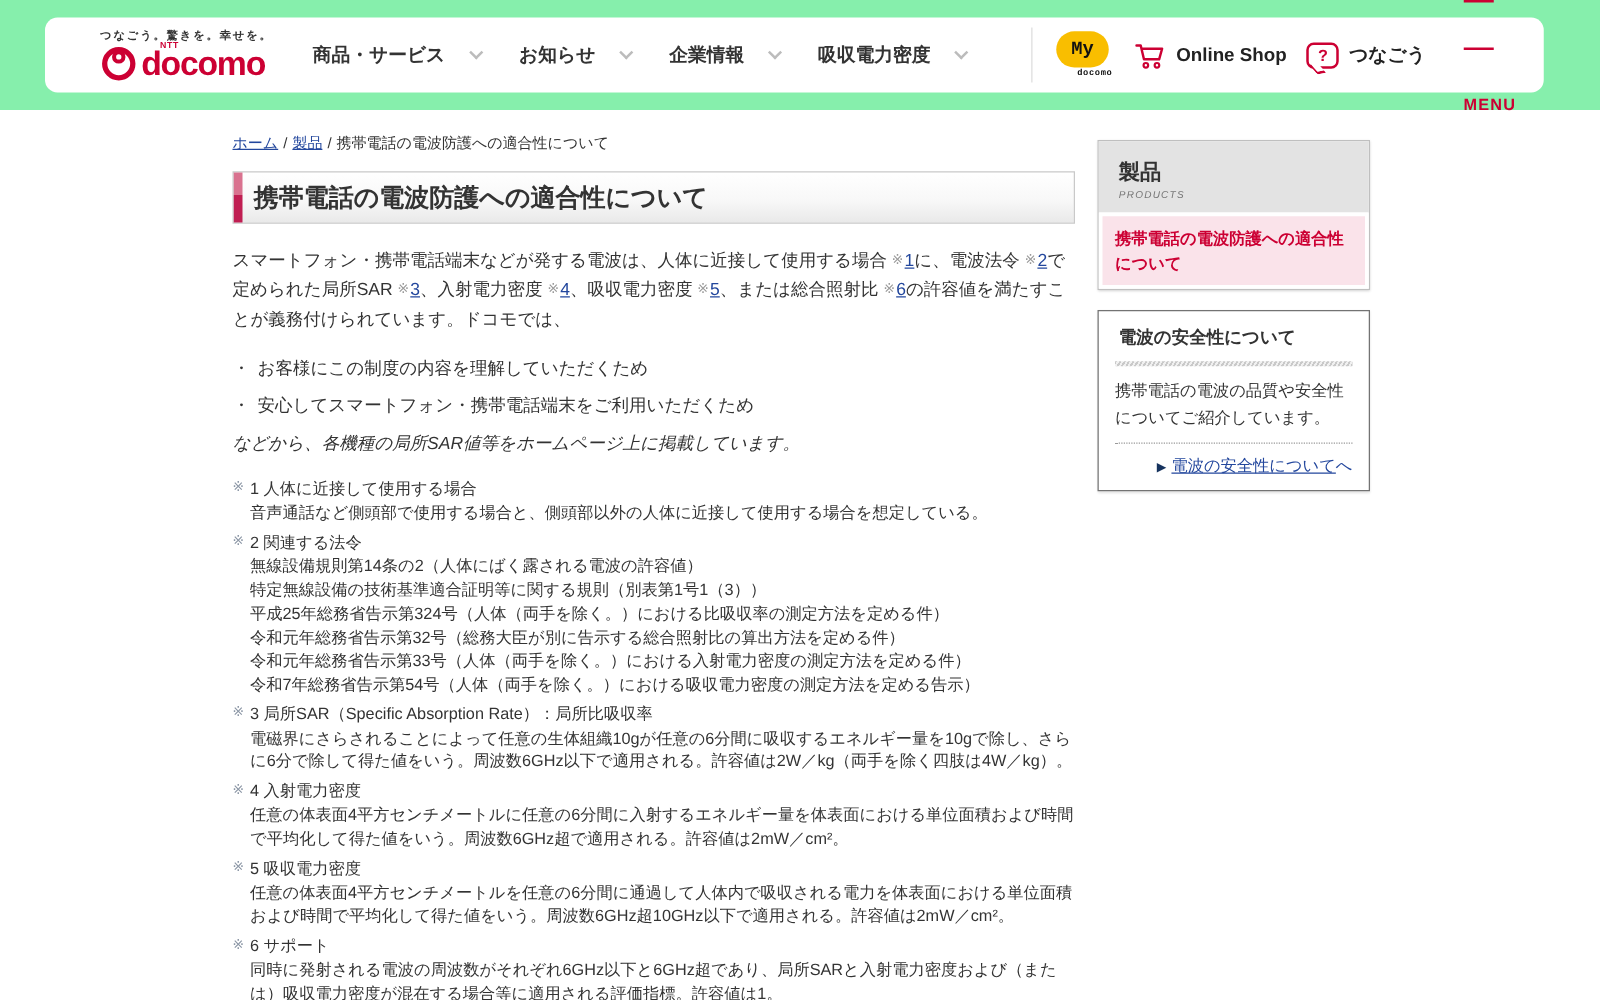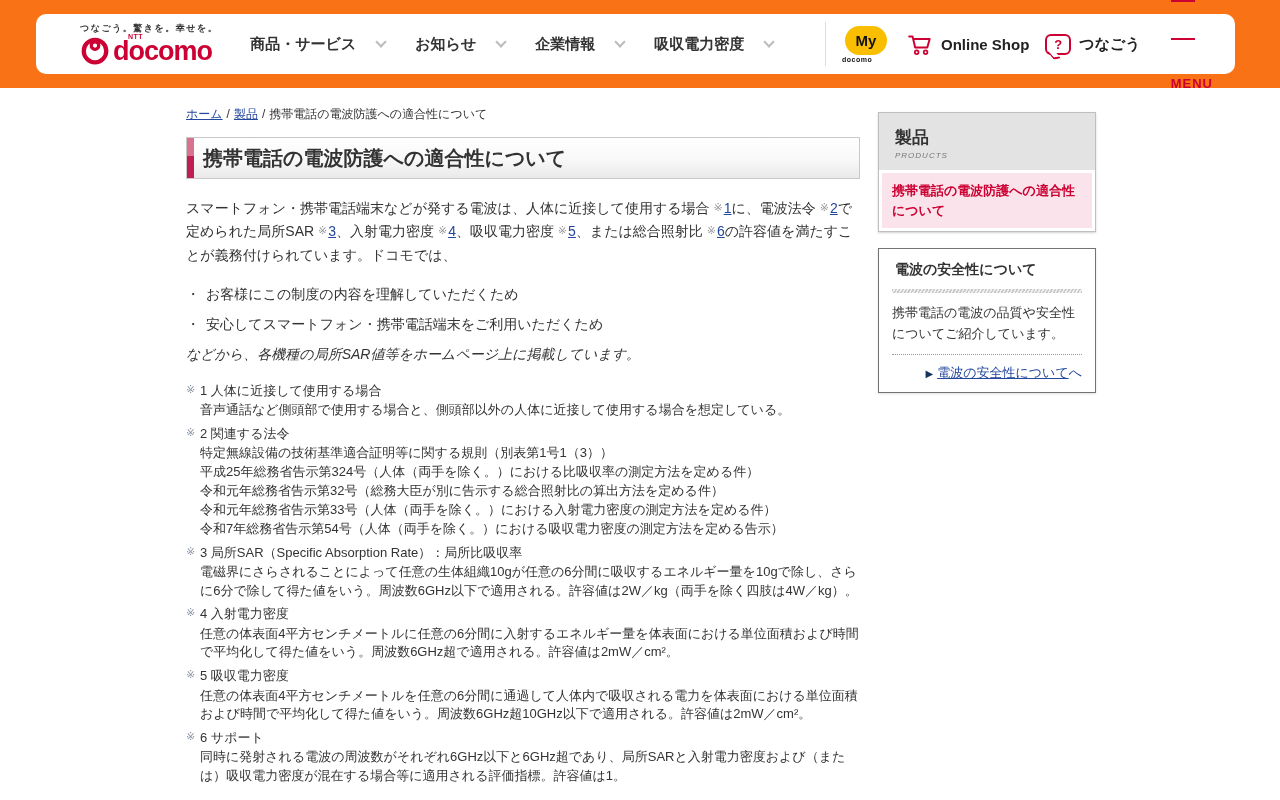--- a/index.html
+++ b/index.html
@@ -1,35 +1,35 @@
 <!DOCTYPE html>
 <html><head>
 <meta charset="utf-8">
 <style>
   * { margin:0; padding:0; box-sizing:border-box; }
   html,body { width:1280px; height:800px; overflow:hidden; }
   body { background:#fff; font-family:"Liberation Sans","DejaVu Sans",sans-serif; color:#333; }
   a { cursor:pointer; }
 
   
-  .site-header { height:88px; background:#f97316; position:relative; }
+  .site-header { height:88px; background:#86efac; position:relative; }
   .header-card { position:absolute; left:36px; top:14px; right:45px; height:60px;
     background:#fff; border-radius:10px; display:flex; align-items:center; padding:0 22px 0 44px; }
   .logo-block { display:flex; flex-direction:column; justify-content:center; }
   .tagline { font-size:9px; font-weight:bold; color:#333; letter-spacing:1.5px; margin-bottom:1px; }
   .logo-row { display:flex; align-items:center; position:relative; }
   .logo-mark { width:30px; height:30px; margin-right:3px; }
   .wordmark { font-size:27px; font-weight:bold; color:#cc0033; letter-spacing:-1px; line-height:1; }
   .ntt-sup { position:absolute; left:48px; top:-3px; font-size:7px; font-weight:bold; color:#cc0033; letter-spacing:.5px; }
   .main-nav { display:flex; margin-left:32px; gap:30px; align-items:center; }
   .nav-item { display:flex; align-items:center; font-size:15px; font-weight:bold; color:#333; cursor:pointer; white-space:nowrap;gap:12px; }
   .chev { display:inline-block; width:8px; height:8px; border-right:2px solid #bcbcbc; border-bottom:2px solid #bcbcbc; transform:rotate(45deg); margin-left:9px; margin-top:-5px; }
   .header-right { margin-left:auto; display:flex; align-items:center; gap:16px; }
   .vdivider { width:1px; height:44px; background:#ddd; }
-  .my-docomo { width:48px; text-align:left; cursor:pointer; }
+  .my-docomo { width:48px; text-align:right; cursor:pointer;font-family:Liberation Mono, monospace; }
   .my-bubble { width:42px; height:29px; margin:0 auto; background:#f9be00; border-radius:16px;
     display:flex; align-items:center; justify-content:center; font-size:15px; font-weight:bold; color:#111; }
   .my-docomo-label { font-size:7px; font-weight:bold; color:#111; margin-top:1px; letter-spacing:.5px; }
   .shop-link, .support-link { display:flex; align-items:center; gap:8px; cursor:pointer; }
   .shop-label, .support-label { font-size:15px; font-weight:bold; color:#222; white-space:nowrap; }
   .bubble-q { position:relative; width:26px; height:21px; border:2px solid #cc0033; border-radius:6px;
     display:flex; align-items:center; justify-content:center; font-size:13px; font-weight:bold; color:#cc0033; }
   .bubble-q::after { content:""; position:absolute; left:3px; bottom:-6px; width:6px; height:6px;
     background:#fff; border-left:2px solid #cc0033; border-bottom:2px solid #cc0033; transform:skewX(35deg) rotate(-10deg); border-radius:0 0 0 2px; }
   .menu-btn { margin-left:14px; display:flex; flex-direction:column; align-items:flex-start; cursor:pointer;gap:31px; }
@@ -191,20 +191,21 @@
           <div>
               <div class="fn-line">音声通話など側頭部で使用する場合と、側頭部以外の人体に近接して使用する場合を想定している。</div>
             </div>
         </div>
       </div>
         <div class="fn">
         <span class="fnmark">※</span>
         <div class="fnbody">
           <div class="fn-title"><span>2</span> <span>関連する法令</span></div>
           <div>
+              <div class="fn-line">無線設備規則第14条の2（人体にばく露される電波の許容値）</div>
               <div class="fn-line">特定無線設備の技術基準適合証明等に関する規則（別表第1号1（3））</div>
               <div class="fn-line">平成25年総務省告示第324号（人体（両手を除く。）における比吸収率の測定方法を定める件）</div>
               <div class="fn-line">令和元年総務省告示第32号（総務大臣が別に告示する総合照射比の算出方法を定める件）</div>
               <div class="fn-line">令和元年総務省告示第33号（人体（両手を除く。）における入射電力密度の測定方法を定める件）</div>
               <div class="fn-line">令和7年総務省告示第54号（人体（両手を除く。）における吸収電力密度の測定方法を定める告示）</div>
             </div>
         </div>
       </div>
         <div class="fn">
         <span class="fnmark">※</span>

